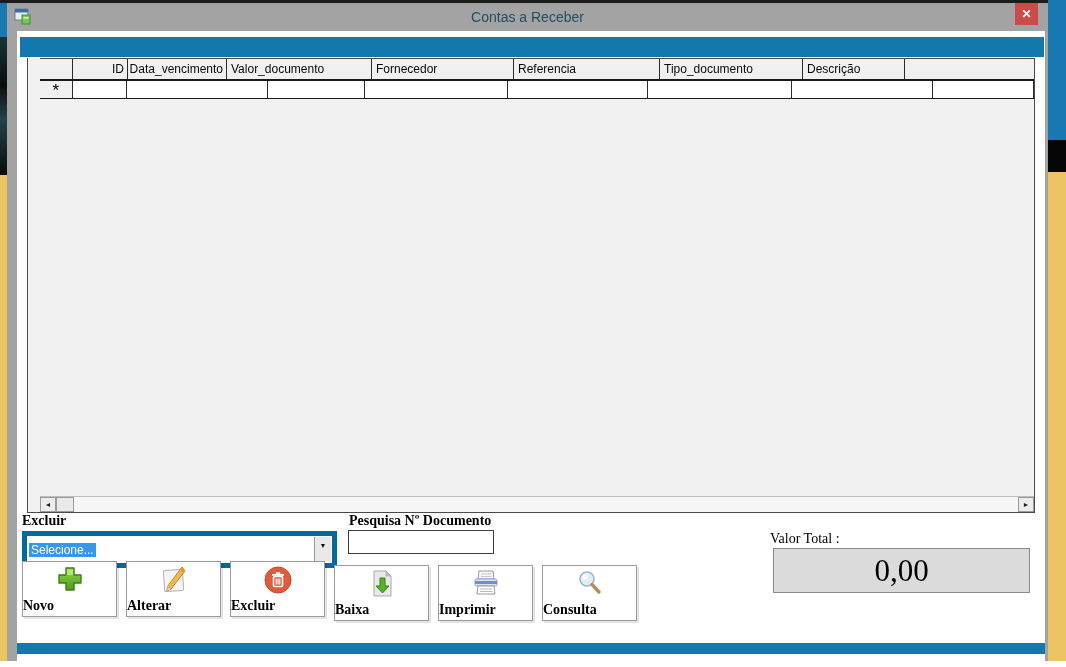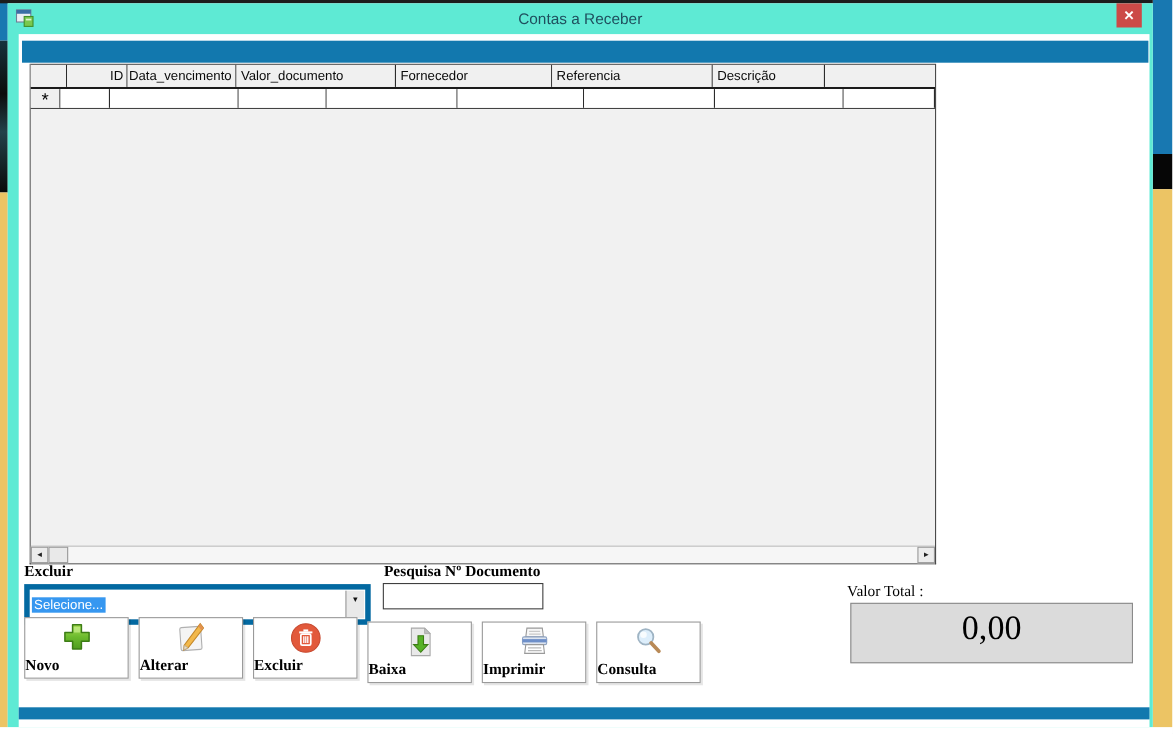--- a/index.html
+++ b/index.html
@@ -13,37 +13,37 @@
   .dl-blue     { position:absolute; left:0; top:0; width:7px; height:37px; background:#1878b1; }
   .dl-photo    { position:absolute; left:0; top:37px; width:7px; height:138px;
                  background:linear-gradient(180deg,#16333c 0%,#0c0c0c 35%,#23424a 60%,#0a0a0a 100%); }
   .dl-gold     { position:absolute; left:0; top:175px; width:7px; height:486px; background:#ecc464; }
   .desk-right  { position:absolute; left:1048px; top:0; width:18px; height:667px; }
   .dr-blue     { position:absolute; left:0; top:0; width:18px; height:140px; background:#1878b1; }
   .dr-black    { position:absolute; left:0; top:140px; width:18px; height:32px; background:#060606; }
   .dr-gold     { position:absolute; left:0; top:172px; width:18px; height:489px; background:#ecc464; }
 
   
-  .window { position:absolute; left:7px; top:3px; width:1041px; height:658px; background:#5eead4; }
+  .window { position:absolute; left:7px; top:3px; width:1041px; height:658px; background:#a3a3a3; }
   .titlebar { position:absolute; left:0; top:0; width:100%; height:28px; }
   .title-icon { position:absolute; left:7px; top:3px; width:18px; height:20px; }
   .title-text { position:absolute; left:0; top:6px; width:100%; text-align:center;
                 font-size:14px; color:#1f4f5e; }
   .close-btn { position:absolute; left:1008px; top:0px; width:23px; height:22px;
                background:#cc4a47; color:#fff; font-size:12px; font-weight:bold;
                text-align:center; line-height:22px; cursor:default; }
 
   .client { position:absolute; left:10px; top:28px; width:1028px; height:630px; background:#ffffff; }
   .bar-top    { position:absolute; left:3px; top:6px; width:1024px; height:20px; background:#1278ae; }
   .bar-bottom { position:absolute; left:0px; bottom:7px; width:1028px; height:11px; background:#1278ae; }
 
   
-  .grid { position:absolute; left:10px; top:27px; width:824px; height:455px;
+  .grid { position:absolute; left:10px; top:27px; width:1008px; height:455px;
           border-left:1px solid #4a4a4a; border-right:1px solid #4a4a4a; border-bottom:1px solid #4a4a4a;
-          background:#f1f1f1; display:flex; flex-direction:column; }
+          background:#f1f1f1; display:flex; flex-direction:column;padding-left:12px; }
   .grid-header { display:flex; height:23px; background:#f0f0f0;
                  border-top:1px solid #4a4a4a; border-bottom:2px solid #1a1a1a;
                  font-size:12px; color:#0a0a0a; }
   .grid-header .cell { border-right:1px solid #2b2b2b; padding:3px 3px 0 4px;
                        overflow:hidden; white-space:nowrap; background:#f0f0f0; }
   .grid-header .cell.right { text-align:right; }
   .grid-header .cell.clip-left { direction:rtl; text-align:left; }
   .grid-newrow { display:flex; height:18px; background:#f1f1f1;
                  border-bottom:1px solid #1a1a1a; }
   .grid-newrow .cell { border-right:1px solid #2b2b2b; background:#ffffff; }
@@ -65,21 +65,21 @@
            background:#fff; border:5px solid #0369a1; display:flex; align-items:center; }
   .combo-text { margin-left:2px; padding:0 2px; font-size:12px;
                 background:#3697f0; color:#fff; }
   .combo-arrow { position:absolute; right:1px; top:1px; bottom:1px; width:17px;
                  background:#e9e9e9; border-left:1px solid #9a9a9a;
                  font-size:7px; color:#111; text-align:center; line-height:18px; }
   .search-box { position:absolute; left:331px; top:499px; width:146px; height:24px;
                 background:#fff; border:1px solid #3f3f3f; font-size:12px; padding:0 3px;
                 font-family:"Liberation Sans", sans-serif; }
 
-  .total-box { position:absolute; left:756px; top:517px; width:257px; height:55px;
+  .total-box { position:absolute; left:756px; top:517px; width:257px; height:45px;
                background:#dbdbdb; border:1px solid #8a8a8a; text-align:center;
                font-family:"Liberation Serif", serif; font-size:31px; color:#000;
                line-height:43px; }
 
   
   .abtn { position:absolute; width:95px; height:56px; background:#fff;
           border:1px solid #9a9a9a; box-shadow:2px 2px 0 rgba(0,0,0,0.10);
           display:flex; flex-direction:column; align-items:flex-start; justify-content:flex-end;
           padding-bottom:2px; cursor:default; }
   .abtn .ic { position:absolute; top:2px; left:0; right:0; display:flex; justify-content:center; }
@@ -121,20 +121,21 @@
       <div class="bar-top"></div>
 
       <div class="grid">
         <div class="grid-header">
           <div class="cell" style="width:33px"></div>
           <div class="cell right" style="width:55px">ID</div>
           <div class="cell clip-left" style="width:99px">Data_vencimento</div>
           <div class="cell" style="width:145px">Valor_documento</div>
           <div class="cell" style="width:142px">Fornecedor</div>
           <div class="cell" style="width:146px">Referencia</div>
+          <div class="cell" style="width:143px">Tipo_documento</div>
           <div class="cell" style="width:102px">Descrição</div>
           <div class="cell filler"></div>
         </div>
         <div class="grid-newrow">
           <div class="cell selector" style="width:33px">*</div>
           <div class="cell" style="width:55px"></div>
           <div class="cell" style="width:143px"></div>
           <div class="cell" style="width:99px"></div>
           <div class="cell" style="width:145px"></div>
           <div class="cell" style="width:142px"></div>

